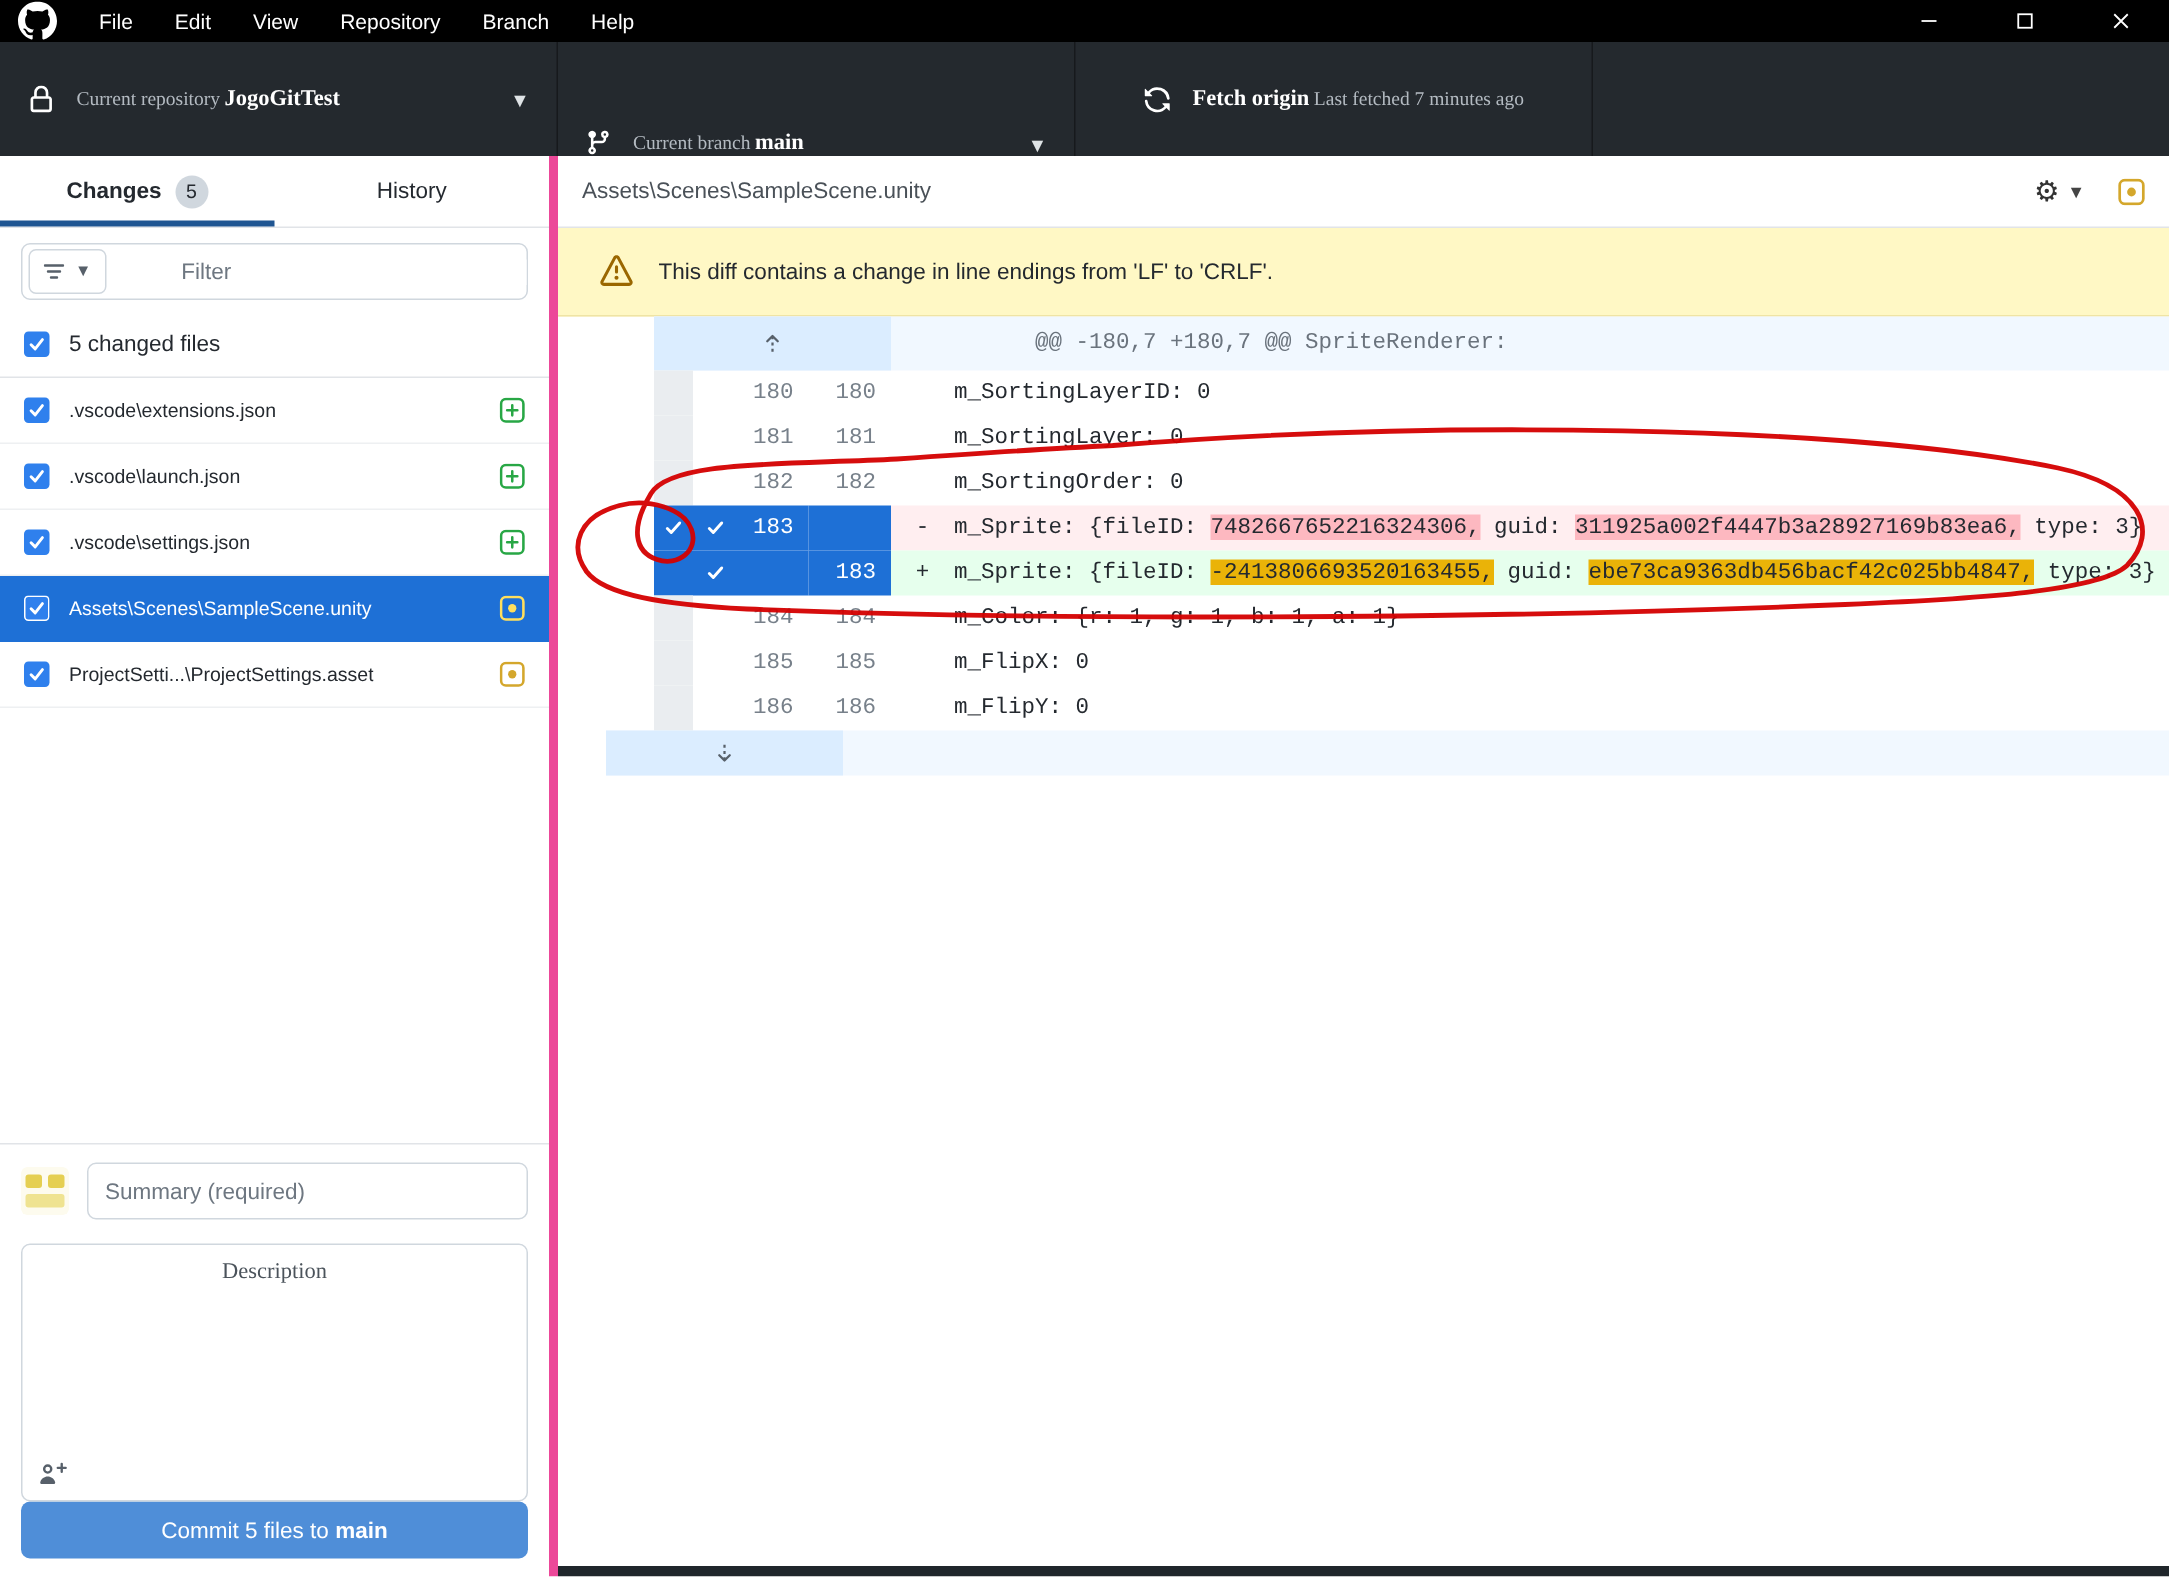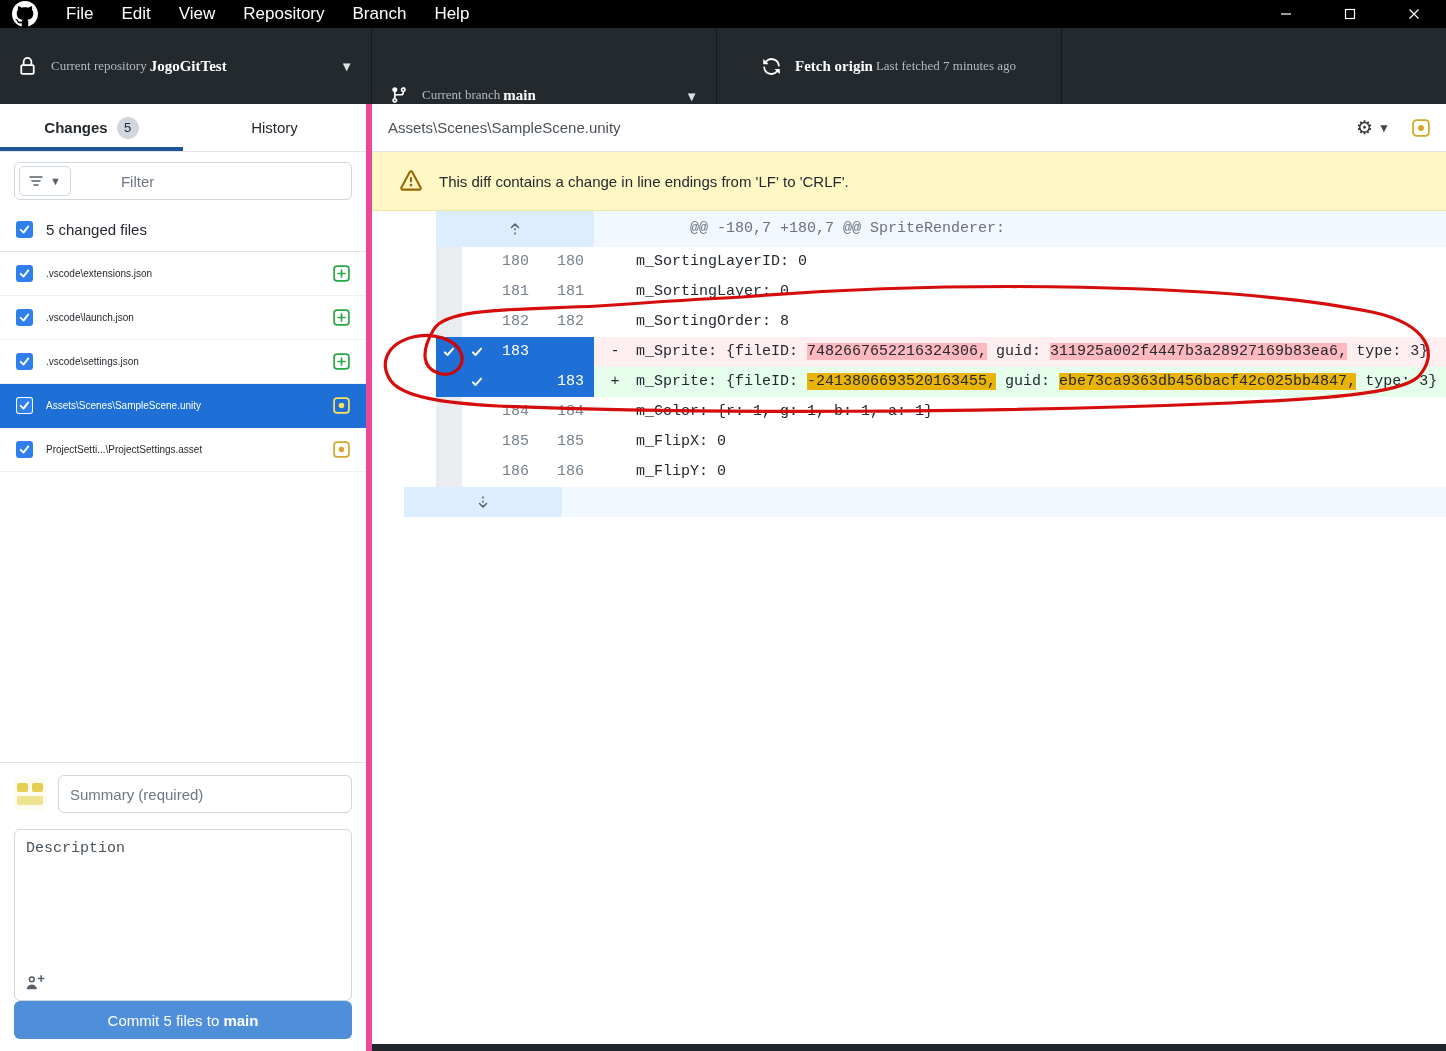--- a/index.html
+++ b/index.html
@@ -6,21 +6,21 @@
   html,body { width:1446px; height:1051px; }
   body {
     font-family:"Liberation Sans", sans-serif;
     background:#fff; position:relative; overflow:hidden; color:#24292f;
   }
 
   
   .titlebar { height:28px; background:#000; color:#fff; display:flex; align-items:center; }
   .logo { margin:0 14px 0 12px; display:flex; align-items:center; }
   .menu { display:flex; align-items:center; height:100%; }
-  .menu-item { padding:0 14px; font-size:17px; cursor:default; line-height:28px; }
+  .menu-item { padding:0 14px; font-size:14px; cursor:default; line-height:28px; }
   .win-controls { margin-left:auto; display:flex; height:100%; }
   .win-btn { width:64px; display:flex; align-items:center; justify-content:center; }
 
   
   .toolbar { height:76px; background:#24292e; display:flex; color:#fff; }
   .tb-section { display:flex; align-items:center; padding:0 18px; border-right:1px solid #16191c; }
   .tb-repo { width:372px; }
   .tb-branch { width:345px;align-items:flex-end; }
   .tb-fetch { width:345px;justify-content:center; }
   .tb-icon { margin-right:14px; display:flex; }
@@ -47,35 +47,35 @@
   .filter-btn { height:30px; margin:0 6px 0 4px; border:1px solid #d0d7de; border-radius:5px; background:#fff;
                 display:flex; align-items:center; gap:7px; padding:0 9px; cursor:pointer; }
   .filter-btn .chev { font-size:11px; color:#57606a; }
   .filter-input { border:none; outline:none; flex:1; font-size:15px; font-family:"Liberation Sans",sans-serif; color:#24292f; min-width:0;margin-left:44px; }
   .filter-input::placeholder { color:#6e7781; }
 
   .select-all { display:flex; align-items:center; gap:13px; height:44px; padding:0 16px; border-bottom:1px solid #e1e4e8; font-size:15px; flex:none; }
   .checkbox { width:17px; height:17px; border-radius:3px; background:#2f80ed; display:flex; align-items:center; justify-content:center; flex:none; cursor:pointer; }
 
   .file-list { flex:none; }
-  .file-row { display:flex; align-items:center; gap:13px; height:44px; padding:0 16px; font-size:10px; border-bottom:1px solid #eef0f2; cursor:pointer; }
+  .file-row { display:flex; align-items:center; gap:13px; height:44px; padding:0 16px; font-size:13px; border-bottom:1px solid #eef0f2; cursor:pointer; }
   .file-name { white-space:nowrap; overflow:hidden; text-overflow:ellipsis; }
   .status-icon { margin-left:auto; display:flex; flex:none; }
   .file-row.selected { background:#1e70d6; color:#fff; border-bottom-color:#1e70d6; }
   .file-row.selected .checkbox { box-shadow:0 0 0 1px #fff inset; }
 
   .commit-panel { margin-top:auto; border-top:1px solid #e1e4e8; padding:12px 14px; flex:none; }
   .summary-row { display:flex; align-items:center; gap:12px; }
   .avatar { width:32px; height:32px; flex:none; border-radius:4px; overflow:hidden; }
   .summary-input { flex:1; height:38px; border:1px solid #d0d7de; border-radius:6px; padding:0 11px; font-size:15px;
                    font-family:"Liberation Sans",sans-serif; outline:none; min-width:0; }
   .summary-input::placeholder { color:#6e7781; }
   .desc-box { margin-top:16px; height:172px; border:1px solid #d0d7de; border-radius:6px; position:relative; padding:10px 11px; }
   .desc-box textarea { width:100%; height:118px; border:none; outline:none; resize:none; font-size:15px;
-                       font-family:Liberation Mono, monospace; color:#7f1d1d; }
+                       font-family:Liberation Serif, serif; color:#7f1d1d;text-align:center; }
   .desc-box textarea::placeholder { color:#4b535b; }
   .coauthor { position:absolute; left:11px; bottom:9px; cursor:pointer; display:flex; }
   .commit-btn { width:100%; height:38px; border:none; border-radius:6px; background:#4f8ed8; color:#fff;
                 font-size:15px; font-family:"Liberation Sans",sans-serif; cursor:pointer; }
   .commit-btn b { font-weight:bold; }
 
   
   .main-header { height:48px; flex:none; border-bottom:1px solid #e1e4e8; display:flex; align-items:center; padding:0 16px; }
   .path { font-size:15px; color:#4a5158; }
   .hdr-actions { margin-left:auto; display:flex; align-items:center; gap:22px; }
@@ -376,21 +376,21 @@
               <span class="cell-marker"></span>
               <span class="cell-content"><span>m_SortingLayer: 0</span></span>
             </div>
           </div>
           <div class="diff-line t-context">
             <div class="cell-strip"></div>
             <div class="cell-old"><span>182</span></div>
             <div class="cell-new">182</div>
             <div class="line-body">
               <span class="cell-marker"></span>
-              <span class="cell-content"><span>m_SortingOrder: 8</span></span>
+              <span class="cell-content"><span>m_SortingOrder: 0</span></span>
             </div>
           </div>
           <div class="diff-line t-removed selected">
             <div class="cell-strip">
               <svg width="12" height="12" viewBox="0 0 16 16">
                 <path d="M2.5 8.5 6 12 13.5 3.5" stroke="#fff" stroke-width="2.6" fill="none" stroke-linecap="round" stroke-linejoin="round"></path>
               </svg>
             </div>
             <div class="cell-old"><span class="gut-check">
                 <svg width="12" height="12" viewBox="0 0 16 16">

